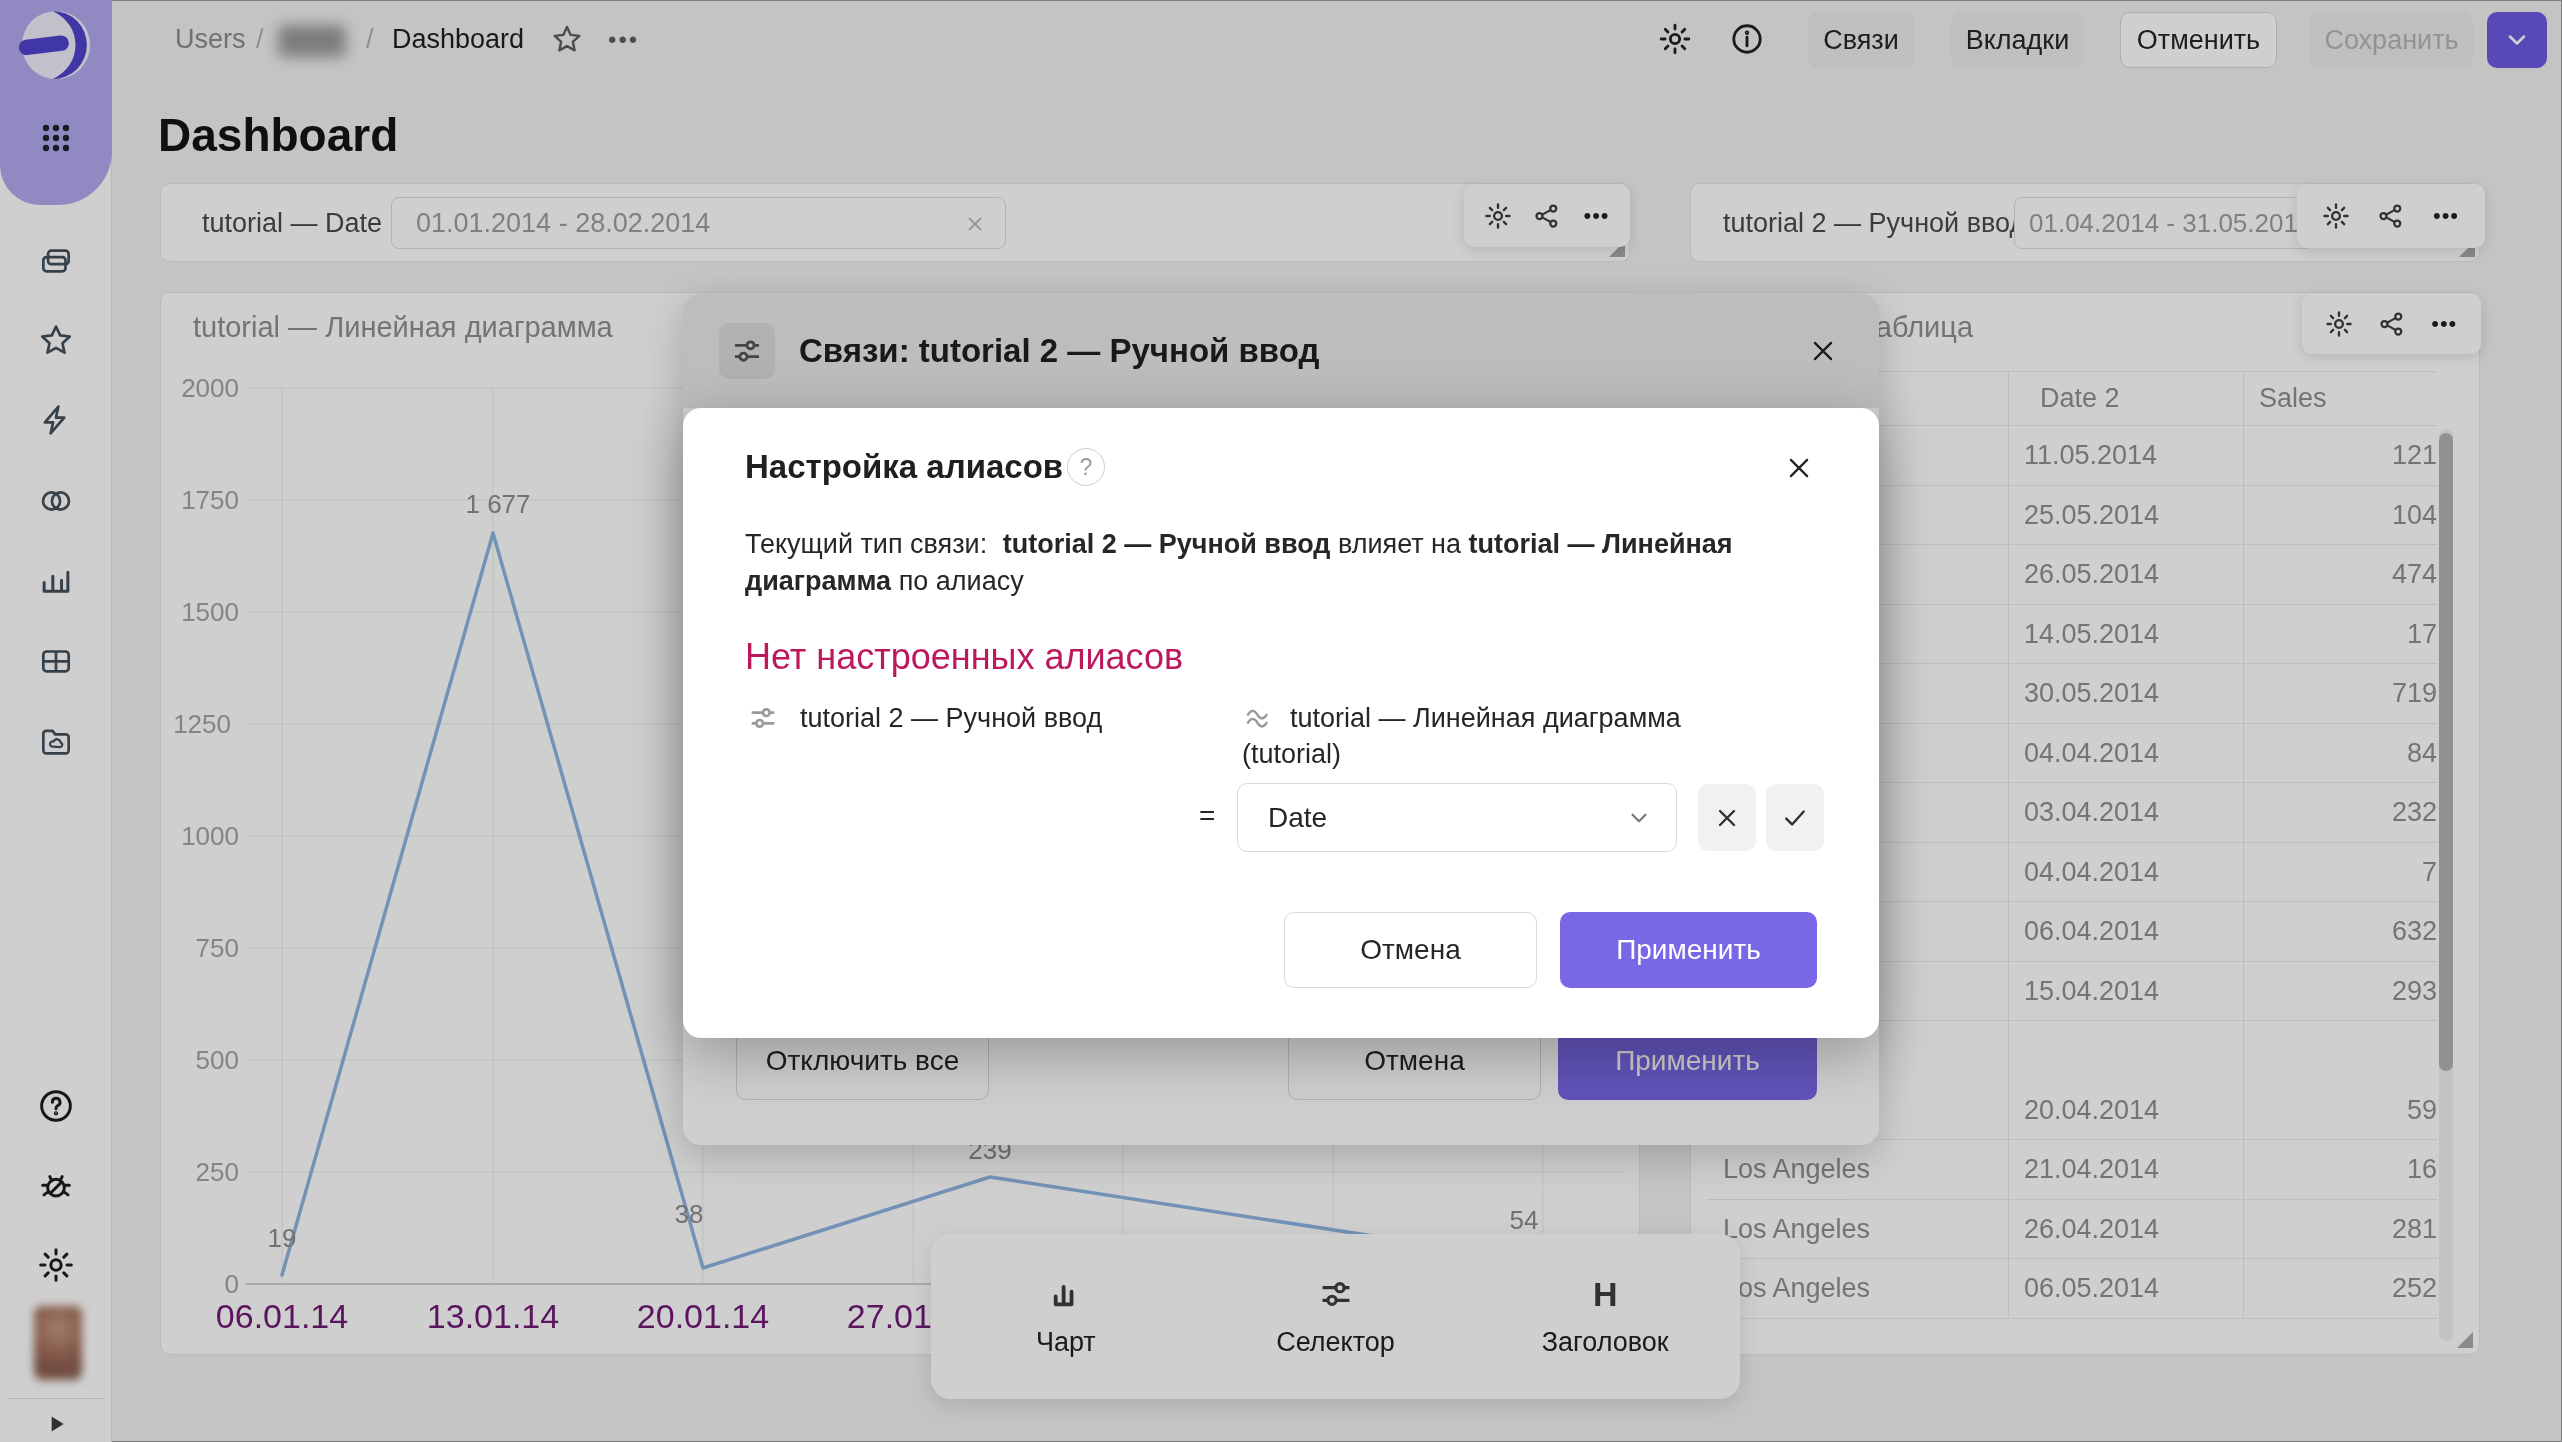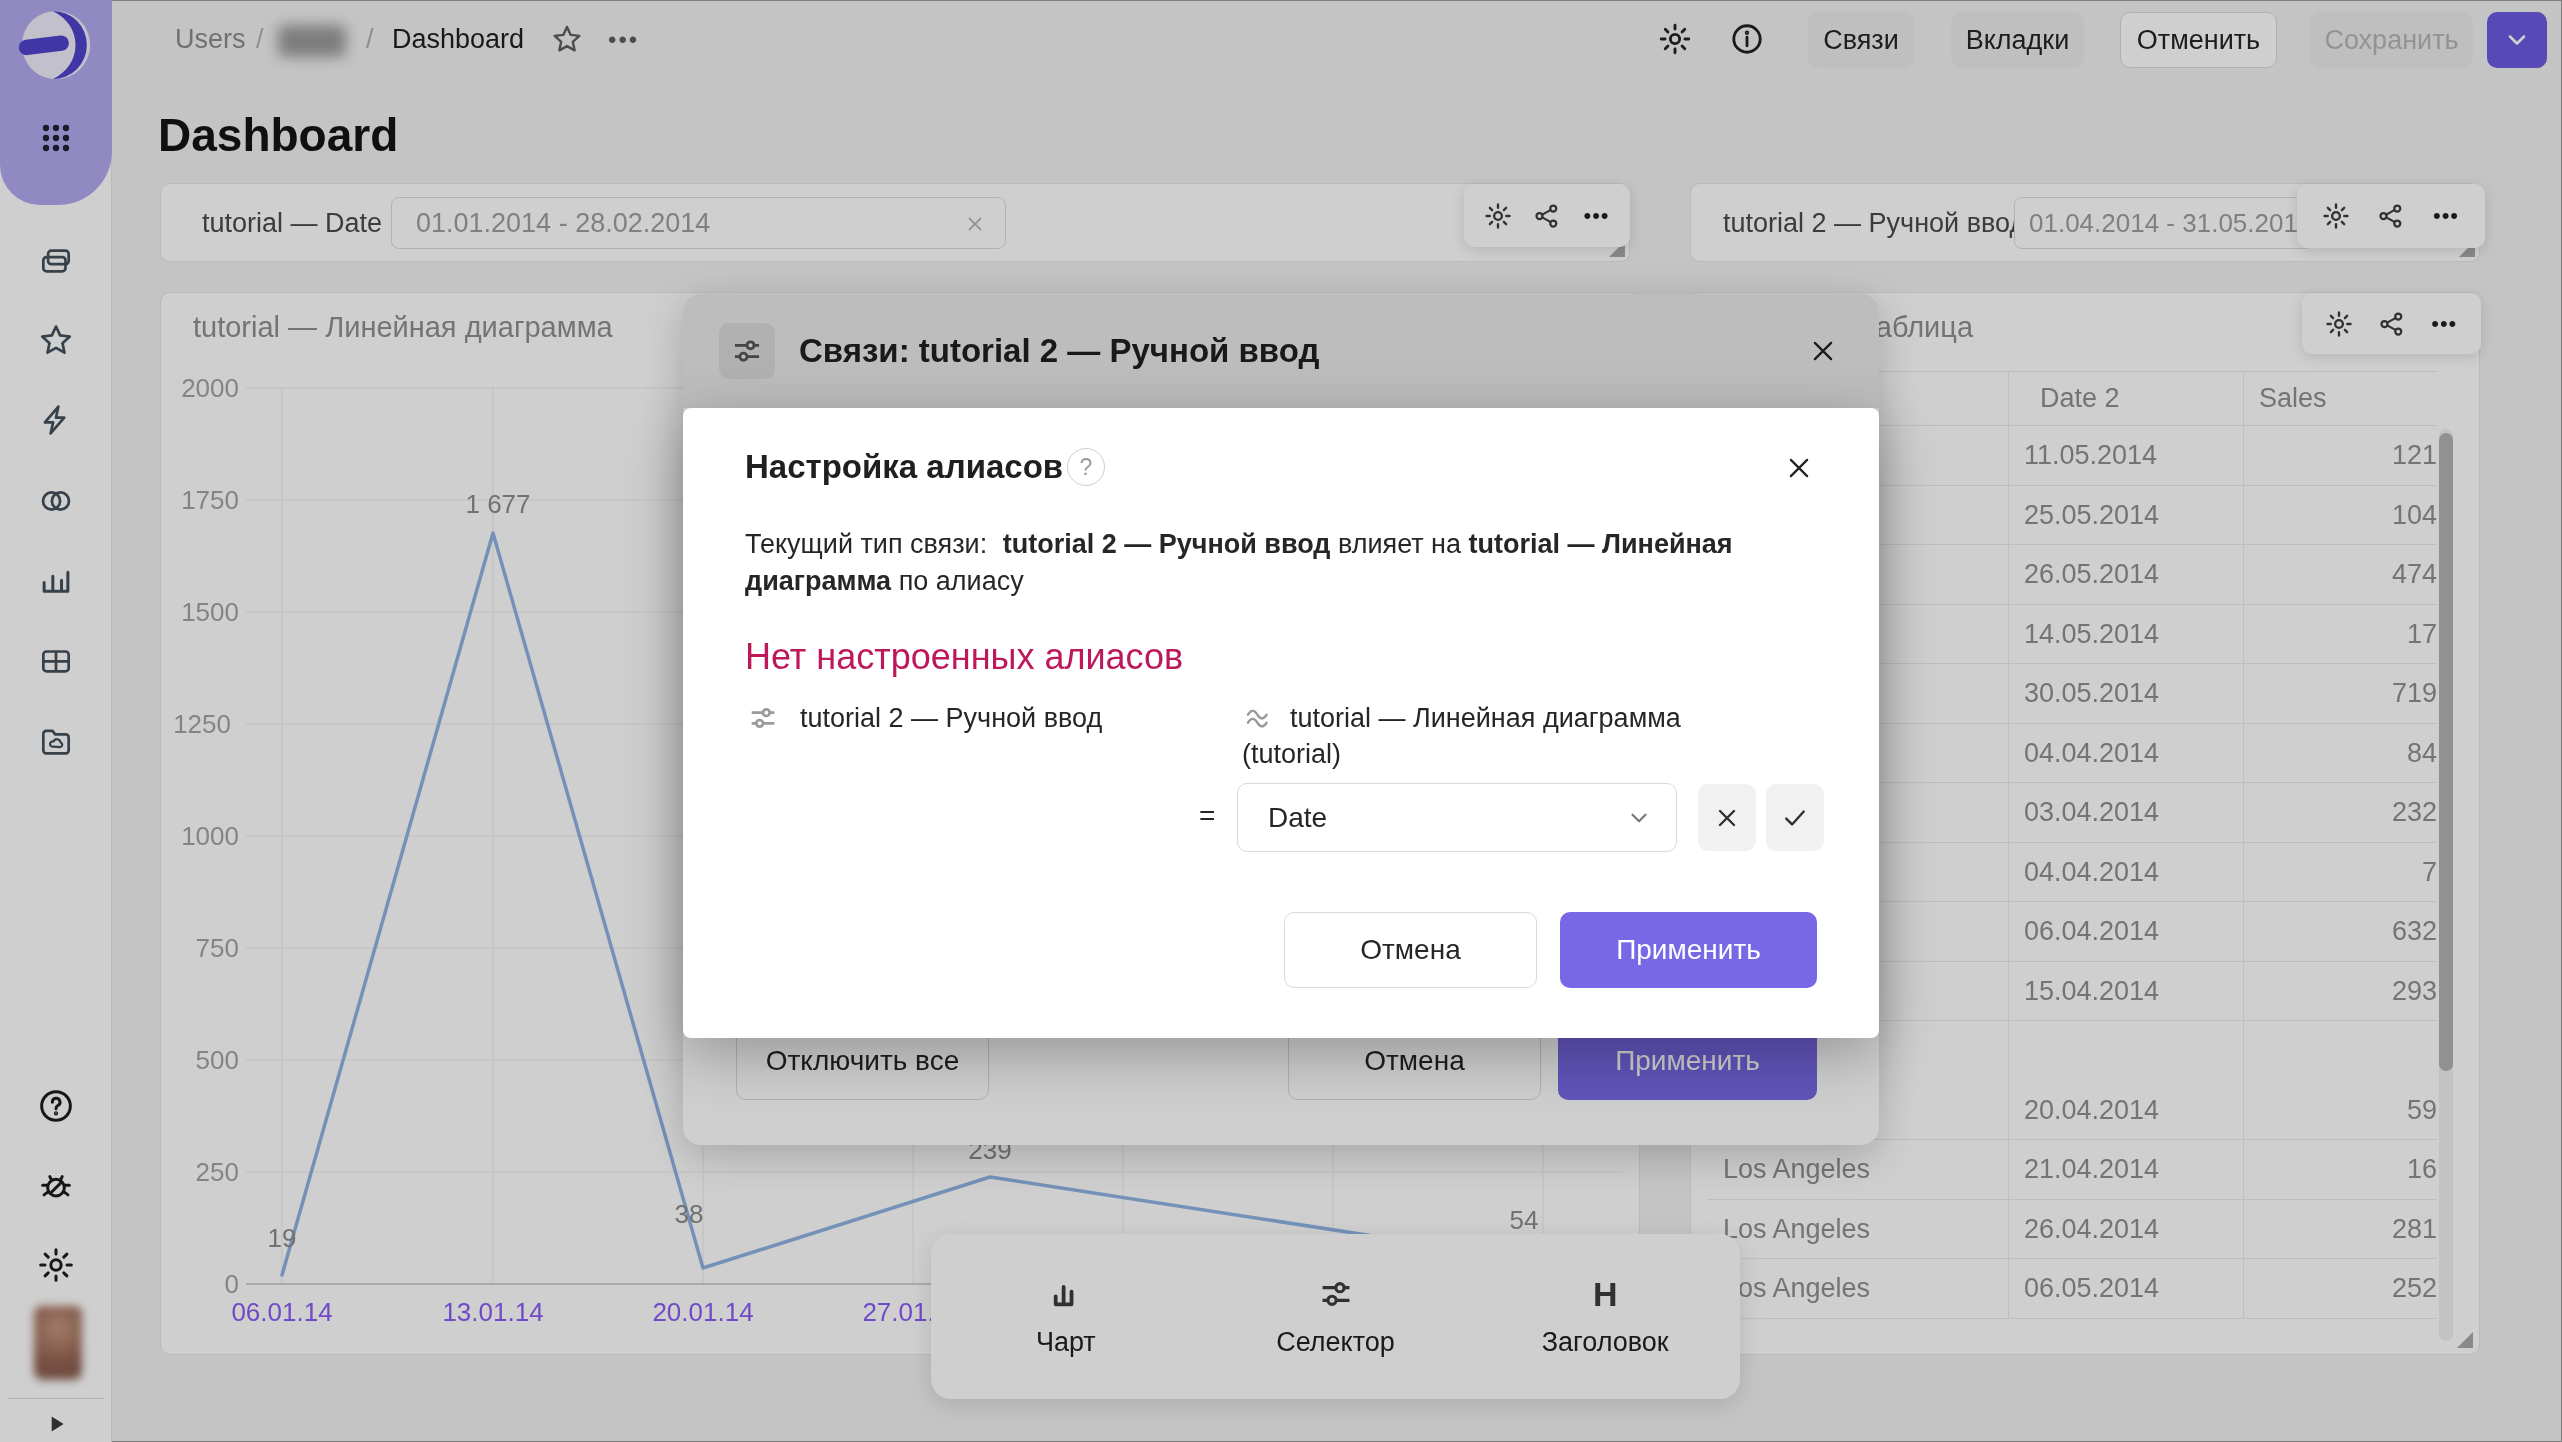--- a/index.html
+++ b/index.html
@@ -11,28 +11,28 @@
 .btn{position:absolute;display:flex;align-items:center;justify-content:center;font-size:27px;color:#262626;border-radius:10px;height:56px}
 .btn.grey{background:#ececec}
 .btn.outline{background:#fff;border:1px solid #d9d9d9}
 .widget{position:absolute;background:#fff;border:1px solid #e6e6e6;border-radius:10px}
 .wtitle{position:absolute;font-size:29px;color:#8f8f8f;white-space:nowrap}
 .hoverpanel{position:absolute;background:#fff;border-radius:10px;box-shadow:0 3px 14px rgba(0,0,0,.13);display:flex;align-items:center;justify-content:space-evenly;z-index:5}
 .rsz{position:absolute;width:0;height:0;border-left:16px solid transparent;border-bottom:16px solid #a9a9a9}
 .flabel{position:absolute;font-size:27px;color:#4a4a4a;white-space:nowrap}
 .finput{position:absolute;background:#fff;border:1px solid #dcdcdc;border-radius:8px;display:flex;align-items:center;font-size:27px;color:#9e9e9e;white-space:nowrap}
 .yt{position:absolute;width:70px;text-align:right;font-size:26px;color:#a3a3a3}
-.xt{position:absolute;transform:translateX(-50%);font-size:26px;color:#8b5cf6;white-space:nowrap}
+.xt{position:absolute;transform:translateX(-50%);font-size:34px;color:#701a75;white-space:nowrap}
 .ptl{position:absolute;transform:translateX(-50%);font-size:26px;color:#8c8c8c;white-space:nowrap}
 .trow{position:absolute;left:16px;width:730px;border-bottom:1px solid #ebebeb;font-size:27px;color:#8f8f8f}
 .tcell{position:absolute;top:0;height:100%;display:flex;align-items:center;white-space:nowrap}
 .dlg{position:absolute;left:683px;top:294px;width:1196px;height:851px;border-radius:18px;background:#fff;z-index:30;box-shadow:0 10px 40px rgba(0,0,0,.2)}
 .dlg-head{position:absolute;left:0;top:0;width:100%;height:114px;background:#e9e9e9;border-radius:18px 18px 0 0;display:flex;align-items:center;padding:0 36px}
 .dlgbtn{position:absolute;height:78px;border-radius:10px;display:flex;align-items:center;justify-content:center;font-size:28px;color:#262626}
-.modal{position:absolute;left:683px;top:408px;width:1196px;height:630px;background:#fff;border-radius:8px;box-shadow:0 16px 60px rgba(0,0,0,.28);z-index:50}
+.modal{position:absolute;left:683px;top:408px;width:1196px;height:630px;background:#fff;border-radius:18px;box-shadow:0 16px 60px rgba(0,0,0,.28);z-index:50}
 .select{position:absolute;height:69px;border:1px solid #d9d9d9;border-radius:10px;background:#fff;display:flex;align-items:center;padding:0 30px;font-size:28px;color:#262626;top:375px}
 .select .chev{position:absolute;right:24px;color:#777}
 .sqbtn{position:absolute;top:376px;width:58px;height:67px;background:#f1f1f1;border-radius:10px;display:flex;align-items:center;justify-content:center;color:#2e2e2e}
 .overlay{position:absolute;inset:0;background:rgba(0,0,0,.19);z-index:40}
 .toolbar{position:absolute;left:931px;top:1234px;width:809px;height:165px;background:#fff;border-radius:20px;box-shadow:0 6px 24px rgba(0,0,0,.12);display:flex;z-index:20}
 .titem{flex:1;display:flex;flex-direction:column;align-items:center;justify-content:center;gap:14px;color:#222;font-size:27px}
 .navic{position:absolute;left:36px;width:40px;height:40px;color:#44505c}
 .colhead{display:flex;align-items:flex-start;font-size:27px;color:#262626}
 </style>
 </head>

